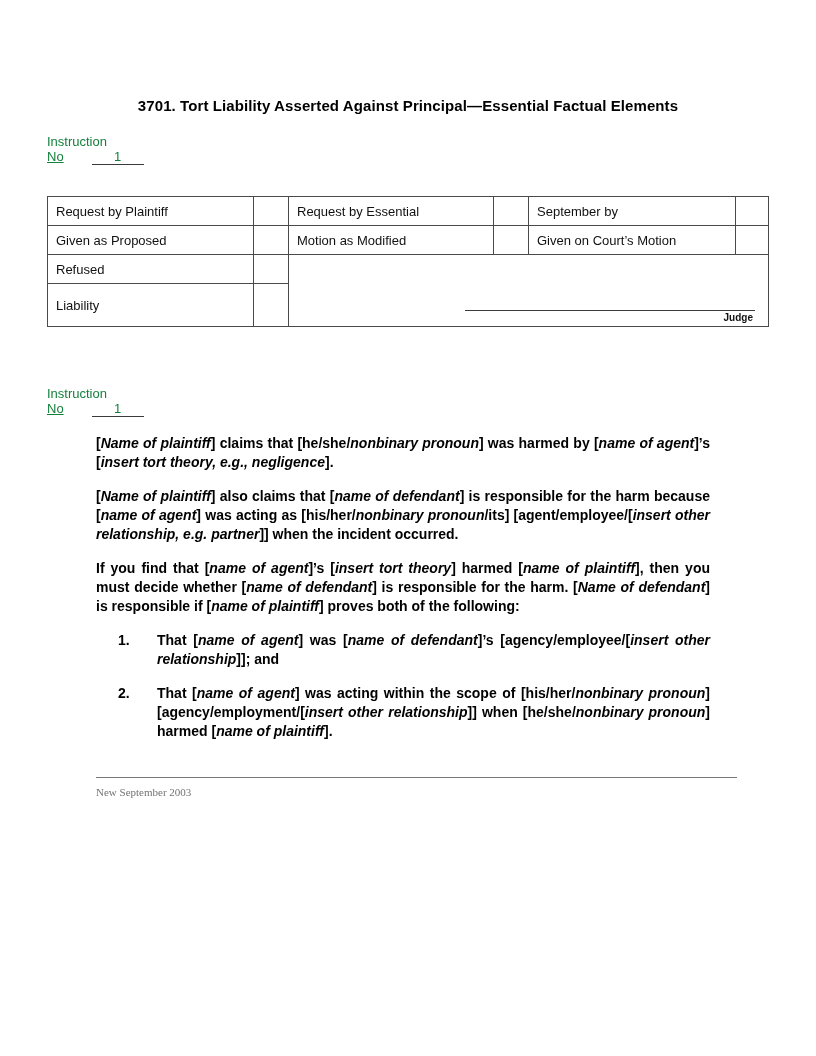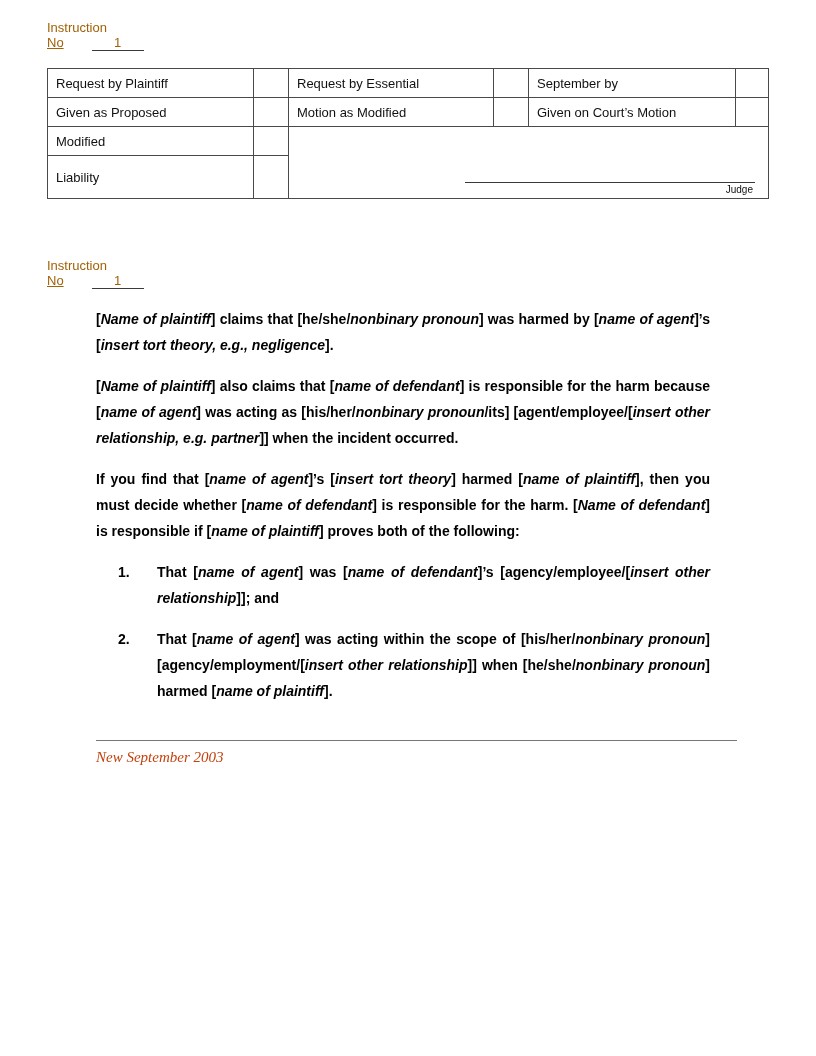--- a/index.html
+++ b/index.html
@@ -18,38 +18,38 @@
     text-align: center;
     font-size: 15px;
     font-weight: bold;
     letter-spacing: 0.1px;
   }
 
   .instr-block {
     margin-left: 47px;
     font-size: 13px;
     line-height: 15px;
-    color: #a16207;
+    color: #15803d;
   }
   .instr-top { margin-top: 20px; }
   .instr-mid { margin-top: 59px; }
   .instr-no-row { margin-top: 0; }
   .no-label { display: inline-block; width: 19px; text-decoration: underline; }
   .num-line {
     display: inline-block;
     width: 52px;
     margin-left: 22px;
     text-align: center;
     border-bottom: 1px solid #3a3a3a;
     line-height: 13px;
     padding-bottom: 1px;
   }
 
   table.form-table {
-    margin: 17px 0 0 47px;
+    margin: 31px 0 0 47px;
     border-collapse: collapse;
     table-layout: fixed;
     width: 721px;
     font-size: 13px;
     color: #111;
   }
   table.form-table td {
     border: 1px solid #4a4a4a;
     padding: 0 0 0 8px;
     vertical-align: middle;
@@ -72,27 +72,28 @@
     border-bottom: 1px solid #3a3a3a;
     height: 1px;
     width: 100%;
   }
   .judge-label {
     text-align: right;
     font-size: 10px;
     line-height: 13px;
     padding-right: 2px;
     color: #111;
+    font-weight: bold;
   }
 
   .body-block {
     margin: 17px 0 0 96px;
     width: 614px;
     font-size: 14px;
-    line-height: 26px;
+    line-height: 19px;
     font-weight: bold;
     text-align: justify;
   }
   .body-par { margin-bottom: 15px; }
   .it { font-style: italic; }
 
   .list-item {
     display: flex;
     margin-left: 22px;
     margin-bottom: 15px;
@@ -104,30 +105,30 @@
   .footer-rule {
     margin: 36px 0 0 96px;
     width: 641px;
     border: none;
     border-top: 1px solid #777;
     height: 0;
   }
   .footer-note {
     margin: 8px 0 0 96px;
     font-family: "Liberation Serif", serif;
-    font-style: italic;
-    font-size: 15px;
-    color: #c2410c;
+    font-size: 11px;
+    color: #737373;
   }
 </style>
 </head>
 <body>
 
 <div class="page">
 
+  <div class="doc-title">3701. Tort Liability Asserted Against Principal—Essential Factual Elements</div>
 
   <div class="instr-block instr-top">
     <div>Instruction</div>
     <div class="instr-no-row">
       <span class="no-label">No</span>
       <span class="num-line">1</span>
     </div>
   </div>
 
   <table class="form-table">
@@ -150,21 +151,21 @@
     </tr>
     <tr class="row-std">
       <td>Given as Proposed</td>
       <td class="box-cell"></td>
       <td>Motion as Modified</td>
       <td class="box-cell"></td>
       <td>Given on Court’s Motion</td>
       <td class="box-cell"></td>
     </tr>
     <tr class="row-std">
-      <td>Modified</td>
+      <td>Refused</td>
       <td class="box-cell"></td>
       <td class="merged-cell" colspan="4" rowspan="2">
         <div class="signature-block">
           <div class="signature-line"></div>
           <div class="judge-label">Judge</div>
         </div>
       </td>
     </tr>
     <tr class="row-tall">
       <td>Liability</td>

